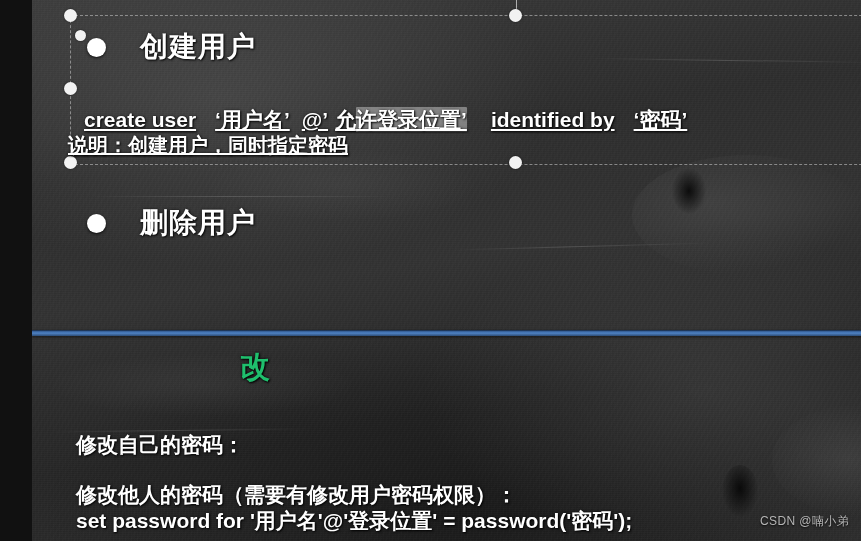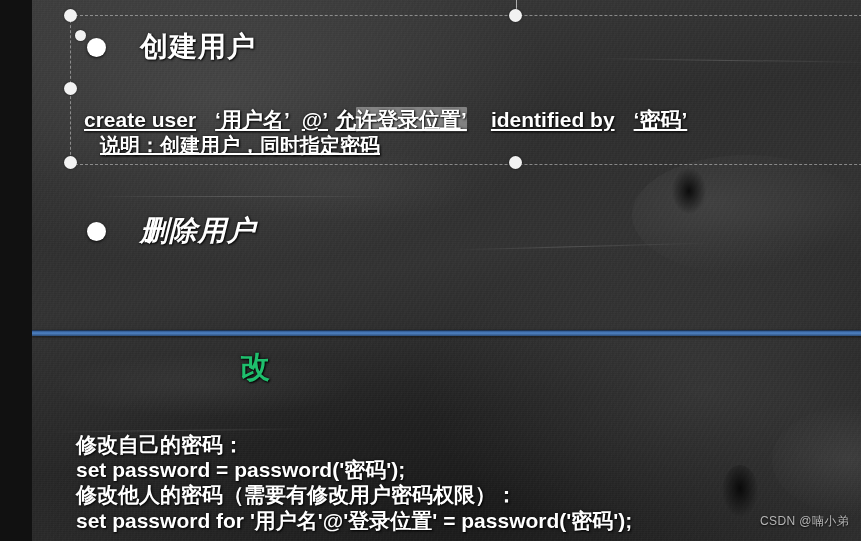--- a/index.html
+++ b/index.html
@@ -192,33 +192,32 @@
 
   <div class="bullet-row" style="left:55px; top:28px;">
     <span class="bullet-dot"></span>
     <span class="heading" style="margin-left:34px;">创建用户</span>
   </div>
 
   <div class="code-line" style="left:52px; top:106px;">
     <span>create   user</span><span class="sp"></span><span class="sp-sm"></span><span>‘用户名’</span><span class="sp"></span><span>@’</span><span class="sp-sm"></span><span>允</span><span class="hl">许登录位置’</span><span class="sp"></span><span class="sp"></span><span>identified   by</span><span class="sp"></span><span class="sp-sm"></span><span>‘密码’</span>
   </div>
 
-  <div class="code-line small" style="left:68px; top:132px;">说明：创建用户，同时指定密码</div>
-
-  <div class="bullet-row" style="left:55px; top:212px;font-style:italic;">
+  <div class="code-line small" style="left:36px; top:132px;">说明：创建用户，同时指定密码</div>
+
+  <div class="bullet-row" style="left:55px; top:204px;">
     <span class="bullet-dot"></span>
     <span class="heading" style="margin-left:34px;">删除用户</span>
   </div>
 
 
   <div class="divider" style="top:330px;"></div>
 
 
   <div class="green-cursor" style="left:208px; top:347px;">改</div>
 
   <div class="body-line" style="left:44px; top:431px;">修改自己的密码：</div>
-  <div class="body-line" style="left:44px; top:456px;">set password = password('密码');</div>
   <div class="body-line" style="left:44px; top:507px;">set password for '用户名'@'登录位置' = password('密码');</div>
   <div class="body-line" style="left:44px; top:481px;">修改他人的密码（需要有修改用户密码权限）：</div>
 
   <div class="watermark" style="left:728px; top:513px;">CSDN @喃小弟</div>
 
 </div>
 
 </body></html>

